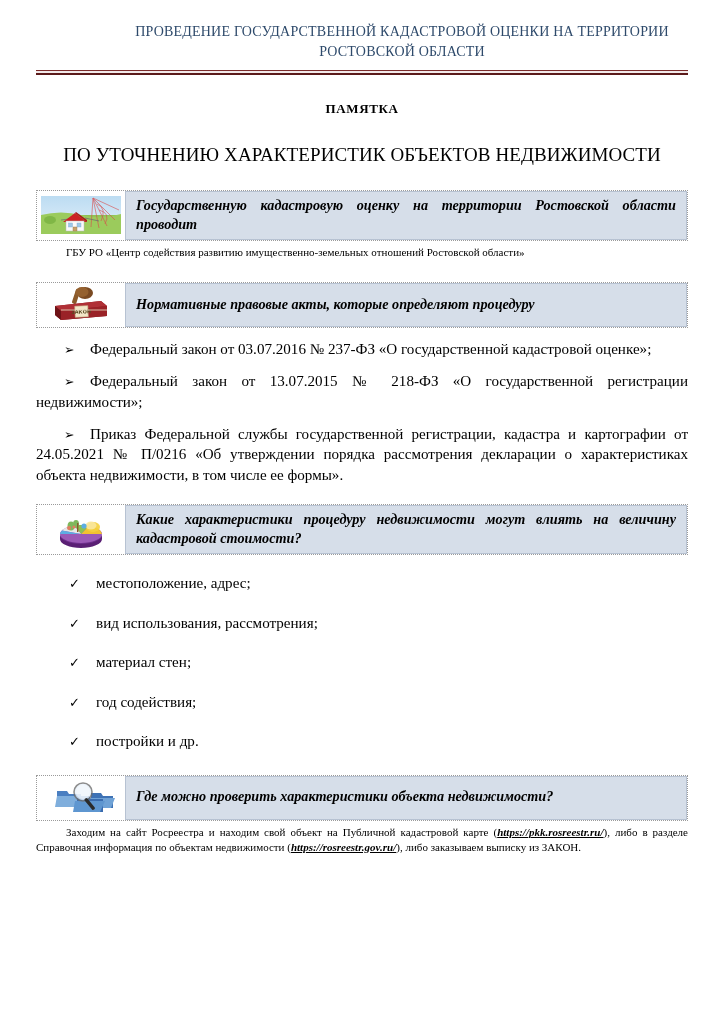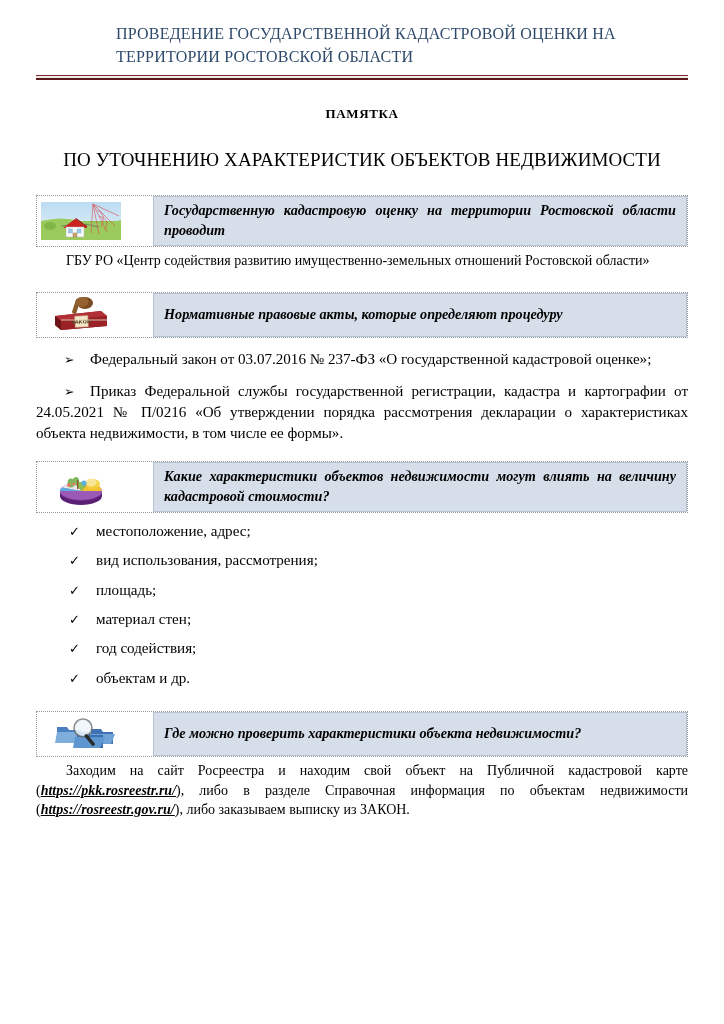--- a/index.html
+++ b/index.html
@@ -23,25 +23,25 @@
     box-sizing: border-box;
     position: relative;
   }
 
   
   .doc-header {
     padding: 22px 36px 0 36px;
   }
   .doc-header-title {
     font-family: "Liberation Serif", "DejaVu Serif", serif;
-    font-size: 16px;
+    font-size: 14px;
     font-weight: 400;
     letter-spacing: 0.2px;
     color: #2E4A6B;
-    text-align: left;
+    text-align: center;
     line-height: 1.45;
     text-transform: uppercase;
     padding-left: 80px;
   }
   .header-rule {
     margin: 7px 36px 0 36px;
     height: 5px;
     border-top: 1px solid #7B2B2B;
     border-bottom: 2px solid #5B1A1A;
     background: #F2E9E9;
@@ -72,21 +72,20 @@
   }
 
   
   .section-box {
     display: flex;
     align-items: stretch;
     border: 1px dotted #9a9a9a;
     box-sizing: border-box;
     background: #ffffff;
     margin-bottom: 2px;
-    gap: 28px;
   }
   .section-icon-cell {
     width: 88px;
     min-width: 88px;
     display: flex;
     align-items: center;
     justify-content: center;
     padding: 3px 2px;
     box-sizing: border-box;
     background: #ffffff;
@@ -105,21 +104,21 @@
     font-weight: bold;
     font-style: italic;
     line-height: 1.35;
     color: #000000;
     text-align: justify;
     text-justify: inter-word;
   }
 
   
   .para {
-    font-size: 14px;
+    font-size: 11px;
     line-height: 1.38;
     text-align: justify;
     text-justify: inter-word;
     margin: 4px 0 0 0;
     text-indent: 30px;
   }
 
   .bullet-list {
     margin: 3px 0 0 0;
     padding: 0;
@@ -145,21 +144,21 @@
   }
 
   .check-list {
     margin: 5px 0 0 0;
     padding: 0;
     list-style: none;
   }
   .check-item {
     font-size: 15.1px;
     line-height: 1.42;
-    margin-top: 8px;
+    margin-top: 18px;
     white-space: nowrap;
   }
   .check-item .glyph {
     display: inline-block;
     width: 16px;
     margin-left: 33px;
     margin-right: 11px;
     font-family: "DejaVu Sans", sans-serif;
     font-size: 13px;
   }
@@ -262,20 +261,23 @@
       </div>
       <div class="section-title-cell">
         <span class="section-title-text">Нормативные правовые акты, которые определяют процедуру</span>
       </div>
     </div>
     <ul class="bullet-list">
       <li class="bullet-item">
         <span class="glyph">➢</span><span>Федеральный закон от 03.07.2016 № 237-ФЗ «О государственной кадастровой оценке»;</span>
       </li>
       <li class="bullet-item">
+        <span class="glyph">➢</span><span>Федеральный закон от 13.07.2015 № 218-ФЗ «О государственной регистрации недвижимости»;</span>
+      </li>
+      <li class="bullet-item">
         <span class="glyph">➢</span><span>Приказ Федеральной службы государственной регистрации, кадастра и картографии от 24.05.2021 № П/0216 «Об утверждении порядка рассмотрения декларации о характеристиках объекта недвижимости, в том числе ее формы».</span>
       </li>
     </ul>
 
     <div class="block-gap-md"></div>
 
     <div class="section-box">
       <div class="section-icon-cell">
         <svg class="icon-art" viewBox="0 0 80 38">
           <rect x="0" y="0" width="80" height="38" fill="#FFFFFF"></rect>
@@ -294,41 +296,38 @@
           </g>
           <g fill="#E27D60">
             <circle cx="28" cy="17" r="2"></circle>
             <circle cx="33" cy="16" r="1.6"></circle>
           </g>
           <rect x="36" y="12" width="1.4" height="9" fill="#8B5A2B"></rect>
           <circle cx="43" cy="15" r="2.6" fill="#5DADE2"></circle>
         </svg>
       </div>
       <div class="section-title-cell">
-        <span class="section-title-text">Какие характеристики объектов недвижимости могут влиять на величину кадастровой стоимости?</span>
+        <span class="section-title-text">Какие характеристики процедуру недвижимости могут влиять на величину кадастровой стоимости?</span>
       </div>
     </div>
     <ul class="check-list">
       <li class="check-item">
         <span class="glyph">✓</span><span>местоположение, адрес;</span>
       </li>
       <li class="check-item">
         <span class="glyph">✓</span><span>вид использования, рассмотрения;</span>
       </li>
       <li class="check-item">
-        <span class="glyph">✓</span><span>площадь;</span>
-      </li>
-      <li class="check-item">
         <span class="glyph">✓</span><span>материал стен;</span>
       </li>
       <li class="check-item">
         <span class="glyph">✓</span><span>год содействия;</span>
       </li>
       <li class="check-item">
-        <span class="glyph">✓</span><span>объектам и др.</span>
+        <span class="glyph">✓</span><span>постройки и др.</span>
       </li>
     </ul>
 
     <div class="block-gap-lg"></div>
 
     <div class="section-box">
       <div class="section-icon-cell">
         <svg class="icon-art" viewBox="0 0 80 38">
           <rect x="0" y="0" width="80" height="38" fill="#FFFFFF"></rect>
           <g>

